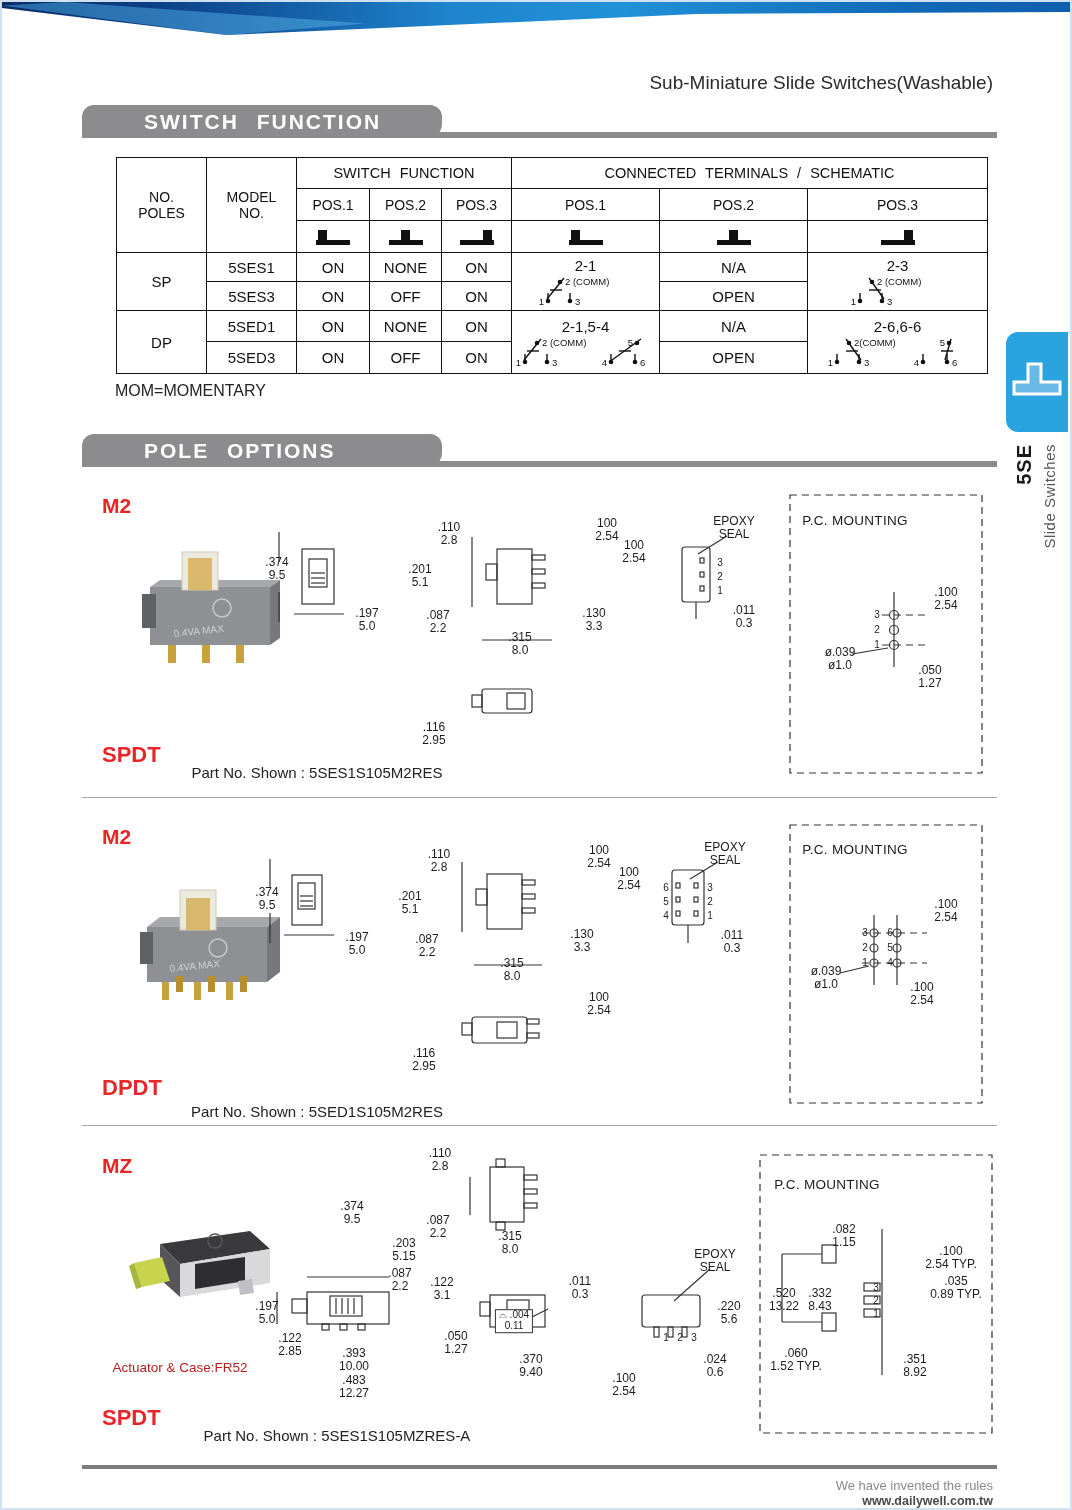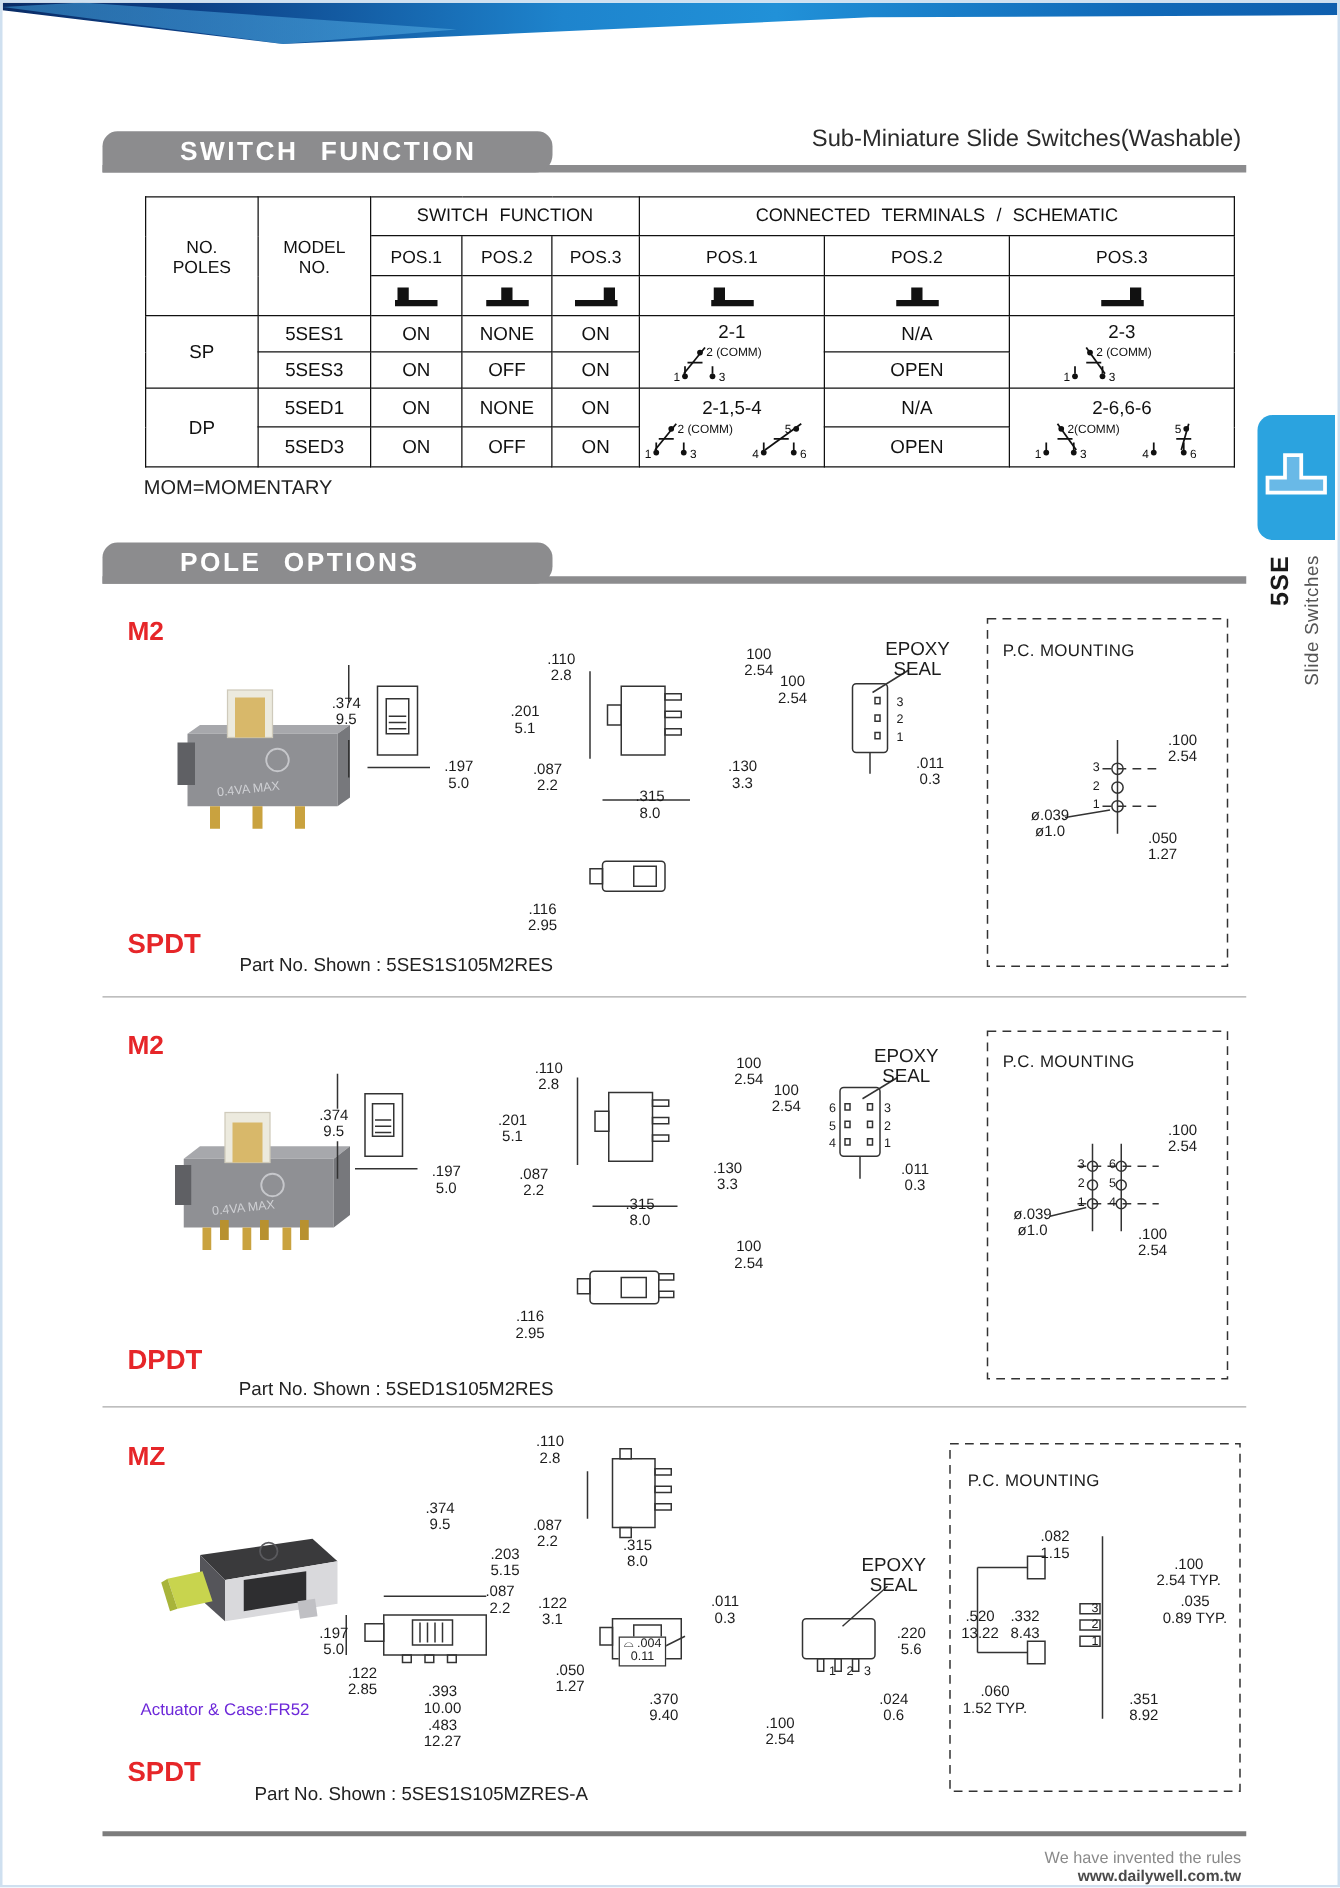--- a/index.html
+++ b/index.html
@@ -10,21 +10,21 @@
   
   .banner { position:absolute; top:0; left:0; width:100%; height:36px;
     background:linear-gradient(90deg,#0a2c66 0%,#0c3f85 14%,#1e84cd 42%,#2191d8 58%,#1069b8 85%,#0f5fae 100%);
     clip-path:polygon(0 0,100% 0,100% 28%,65% 33%,21% 92%,0 17%); }
   .banner-hi { position:absolute; top:0; left:0; width:100%; height:36px; opacity:.55;
     background:linear-gradient(90deg,#3f9fdc,#7cc4ec);
     clip-path:polygon(0 10%,21% 92%,34% 60%,6% 0); }
 
   .title { position:absolute; top:28px; right:77px; font-size:36px; font-weight:bold;
            color:#1a54a2; letter-spacing:0; }
-  .subtitle { position:absolute; top:70px; right:77px; font-size:19px; color:#2b2b2b;margin-top:29px; }
+  .subtitle { position:absolute; top:70px; right:77px; font-size:19px; color:#2b2b2b; }
 
   
   .barline { position:absolute; left:80px; width:915px; height:6px; background:#8c8c8e; }
   .bar { position:absolute; left:80px; width:360px; height:33px; background:#8c8c8e;
          border-radius:12px 12px 14px 0; color:#fff; font-size:21px; font-weight:bold;
          letter-spacing:2px; word-spacing:10px; line-height:33px; padding-left:62px; box-sizing:border-box; }
 
   
   table.sf { position:absolute; left:114px; top:155px; border-collapse:collapse; table-layout:fixed; }
   .sf th, .sf td { border:1.4px solid #111; text-align:center; vertical-align:middle;
@@ -47,24 +47,24 @@
   .section { position:absolute; left:0; width:1072px; }
   .code { position:absolute; font-size:21px; font-weight:bold; color:#e62629; }
   .ptype { position:absolute; font-size:22px; font-weight:bold; color:#e62629; }
   .partno { position:absolute; font-size:15px; color:#222; }
   .draw { position:absolute; left:80px; top:0; width:915px; height:100%; }
   .draw svg.art { position:absolute; left:0; top:0; }
   .labels { position:absolute; left:0; top:0; width:915px; height:100%; }
   .dim { position:absolute; transform:translate(-50%,-50%); text-align:center;
          font-size:12px; line-height:1.08; color:#1c1c1c; white-space:nowrap; }
   .dim.pin { font-size:10px; }
-  .dim.txt { font-size:15px;text-align:center; }
+  .dim.txt { font-size:12px;text-align:center; }
   .dim.pcm { font-size:13.5px; letter-spacing:.3px; }
   .dim.boxed { border:1.2px solid #333; padding:0 3px; background:#fff; font-size:10px; }
-  .dim.note { font-size:13.5px; color:#6d28d9; }
+  .dim.note { font-size:13.5px; color:#b91c1c; }
   .sep { position:absolute; left:80px; width:915px; height:1px; background:#a9a9a9; }
   svg.art line, svg.art rect, svg.art path, svg.art circle
       { stroke:#333; stroke-width:1.2; fill:none; }
   svg.art .dash { stroke-dasharray:7 5; }
 
   
   .tab { position:absolute; right:2px; top:330px; width:62px; height:100px;
          background:#2ba3df; border-radius:12px 0 0 12px; }
   .vt1, .vt2 { position:absolute; writing-mode:vertical-rl; transform:rotate(180deg); }
   .vt1 { right:34px; top:442px; font-size:20px; font-weight:bold; color:#1a1a1a; letter-spacing:1px; }

